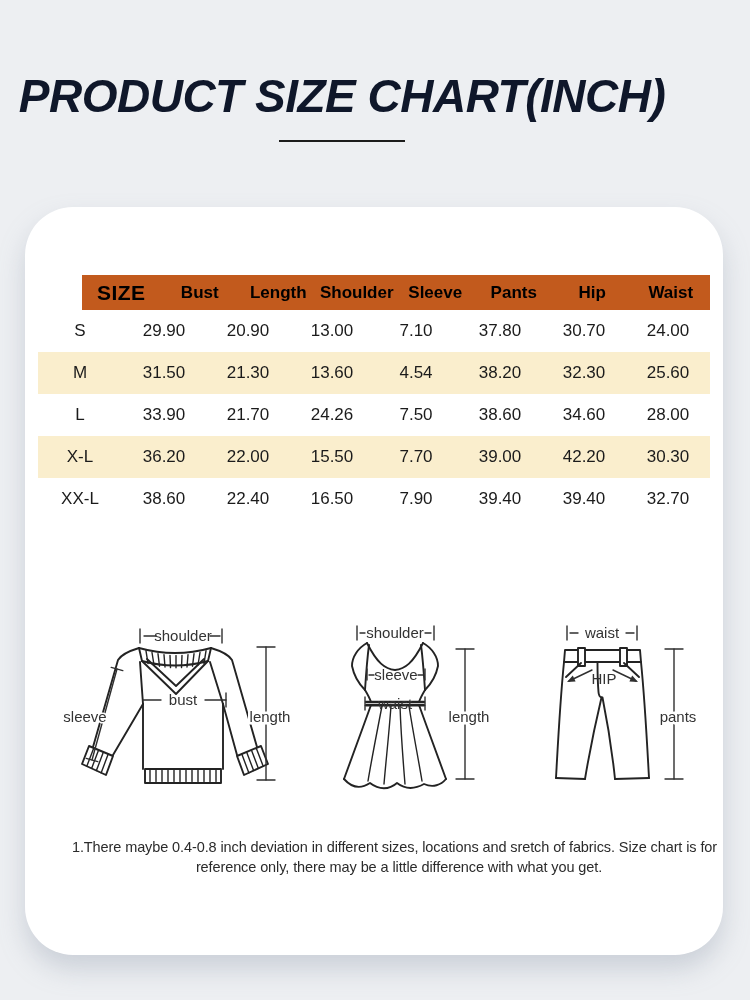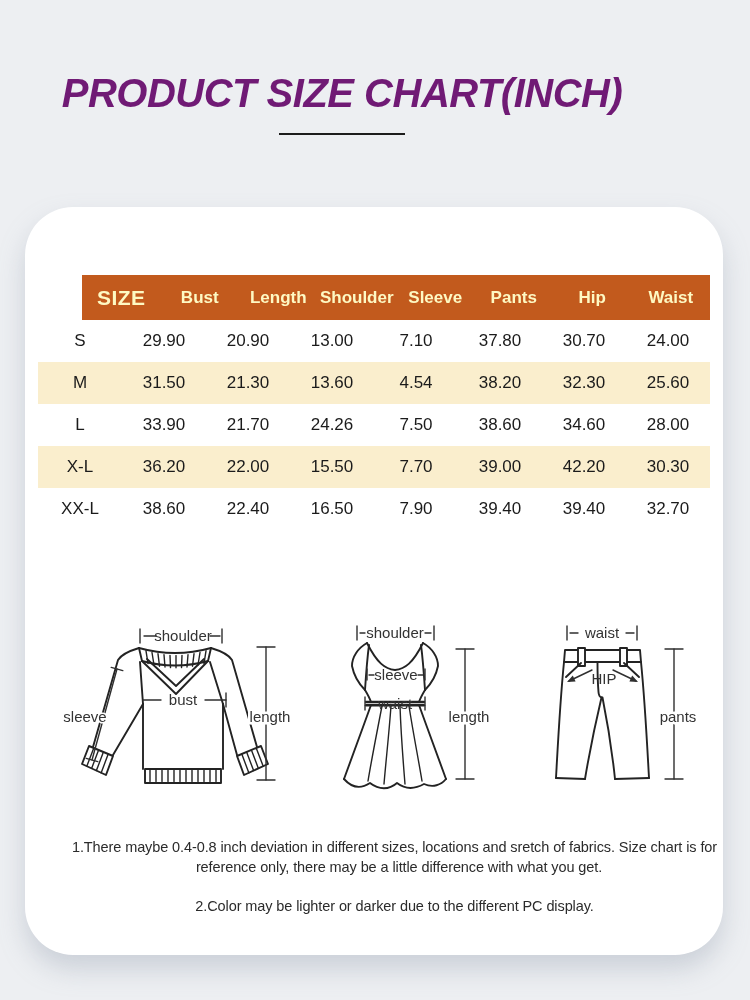--- a/index.html
+++ b/index.html
@@ -5,34 +5,34 @@
   * { margin:0; padding:0; box-sizing:border-box; }
   html,body { width:750px; height:1000px; }
   body {
     position:relative;
     background:#edeff2;
     font-family:"Liberation Sans", sans-serif;
     overflow:hidden;
   }
   .title-block { position:absolute; top:70px; left:0; width:684px; text-align:center; }
   .title {
-    font-size:40px; font-weight:bold; font-style:italic;
-    color:#701a75; letter-spacing:-0.5px; line-height:1.15;
+    font-size:46px; font-weight:bold; font-style:italic;
+    color:#0f172a; letter-spacing:-0.5px; line-height:1.15;
     font-family:"Liberation Sans", sans-serif;
   }
   .title-underline { width:126px; height:2px; background:#1c1c1c; margin:17px auto 0; }
   .card {
     position:absolute; left:25px; top:207px; width:698px; height:748px;
     background:#ffffff; border-radius:48px;
     box-shadow:0 14px 26px rgba(140,152,168,0.35);
   }
   .size-table { position:absolute; left:13px; top:68px; width:672px; }
   .t-header {
-    display:grid; grid-template-columns:repeat(8,1fr); height:45px;
-    background:#c25a1d; color:#fef9c3; font-weight:bold; font-size:17px;
+    display:grid; grid-template-columns:repeat(8,1fr); height:35px;
+    background:#c25a1d; color:#000000; font-weight:bold; font-size:17px;
     align-items:center; text-align:center;margin-left:44px;
   }
   .t-header .col-size { font-size:21px; letter-spacing:0.5px; }
   .t-row {
     display:grid; grid-template-columns:repeat(8,1fr); height:42px;
     align-items:center; text-align:center; font-size:17px; color:#1b1b1b;
   }
   .t-row:nth-child(even) { background:#faeecd; }
   .fig { position:absolute; }
   .fig .draw path, .fig .draw line { fill:none; stroke:#232323; stroke-width:1.9; stroke-linecap:round; stroke-linejoin:round; }
@@ -268,16 +268,15 @@
       <text x="64" y="72" text-anchor="middle">HIP</text>
       <line x1="134" y1="37" x2="134" y2="167"></line>
       <line x1="125" y1="37" x2="143" y2="37"></line>
       <line x1="125" y1="167" x2="143" y2="167"></line>
       <text x="138" y="110" text-anchor="middle" class="halo">pants</text>
     </g>
   </svg>
 
   <div class="notes">
     <div class="note">1.There maybe 0.4-0.8 inch deviation in different sizes, locations and sretch of fabrics. Size chart is for reference only, there may be a little difference with what you get.</div>
-    <div class="note">2.Color may be lighter or darker due to the different PC display.</div>
   </div>
 
 </div>
 
 </body></html>

